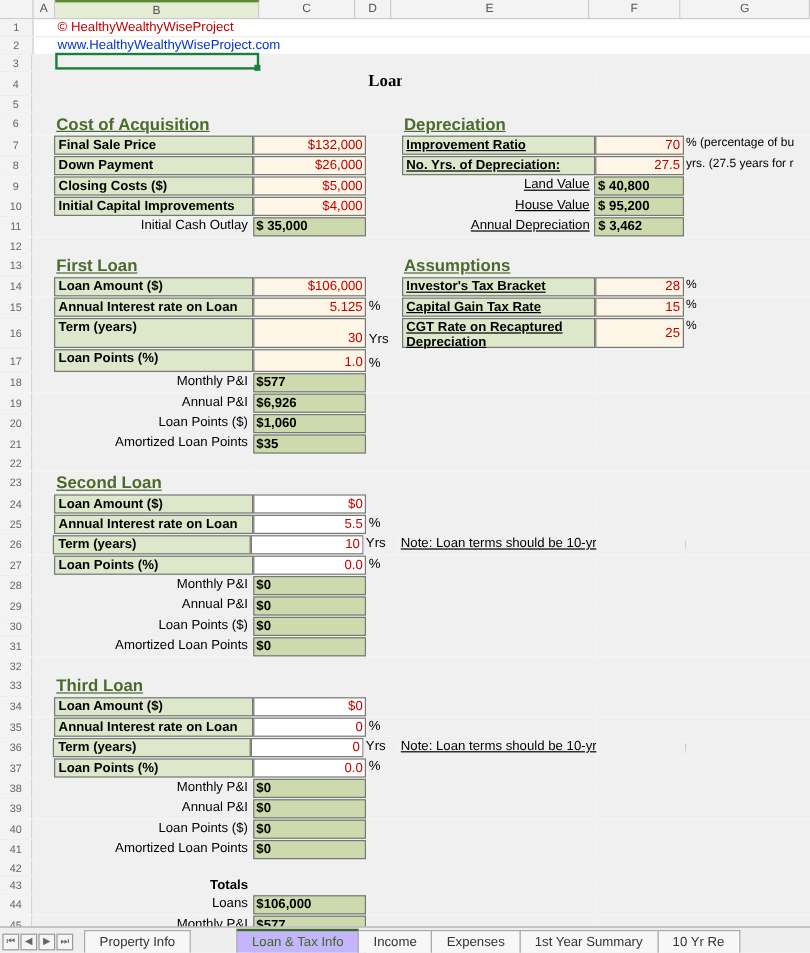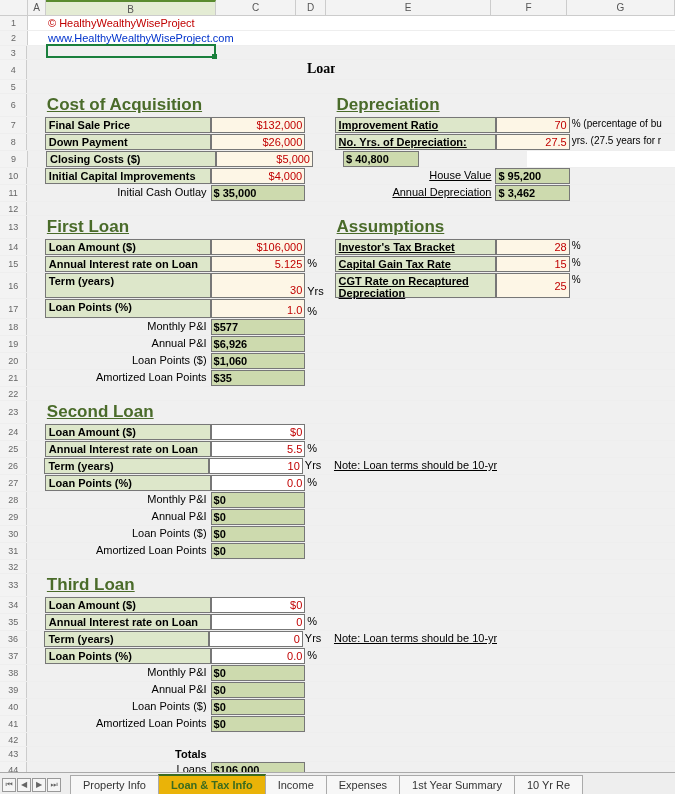--- a/index.html
+++ b/index.html
@@ -27,30 +27,30 @@
 .colG { width: 108px; padding: 1px 2px; font-size: 10px; }
 
 .grey { background: #f0f0f0; }
 .boxed { border: 1px solid #777; }
 .ghead { background: #dde7ca; font-weight: bold; border: 1px solid #777; padding: 1px 3px; }
 .gval { background: #cddaae; font-weight: bold; border: 1px solid #777; padding: 1px 6px 1px 2px; text-align: left; }
 .cream { background: #fdf6e6; }
 .red { color: #c00000; }
 .blue-link { color: #0033cc; }
 .title { font-family: Verdana; font-weight: bold; font-size: 14px; }
-.section-h { font-weight: bold; color: #4a6b2a; text-decoration: underline; font-size: 17px; }
+.section-h { font-weight: bold; color: #4a6b2a; text-decoration: underline; font-size: 14px; }
 .rlabel { text-align: right; padding-right: 4px; }
 .bold { font-weight: bold; }
 .money { font-family: Arial; }
 
 .sheet-tabs { position: absolute; bottom: 0; left: 0; right: 0; height: 22px; background: #eee; border-top: 1px solid #aaa; display: flex; align-items: flex-end; padding-left: 70px; font-size: 11px; }
 .tab-nav { position: absolute; left: 2px; bottom: 2px; display: flex; gap: 1px; }
 .tab-nav span { width: 14px; height: 14px; border: 1px solid #999; background: #f5f5f5; text-align: center; font-size: 8px; line-height: 12px; color: #666; }
 .tab { padding: 3px 12px; background: #f7f7f7; border: 1px solid #aaa; border-bottom: none; margin-right: -1px; position: relative; color: #333; }
-.tab.active { background: #eab308; font-weight: bold; color: #3a6b1f; z-index: 2; border-top: 2px solid #3a6b1f; }
+.tab.active { background: #c4b5fd; font-weight: normal; color: #3a6b1f; z-index: 2; border-top: 2px solid #3a6b1f; margin-left: 39px; }
 
 .selcell { border: 2px solid #1a7f3c; position: absolute; left: 46px; top: 44px; width: 170px; height: 14px; pointer-events: none; z-index: 5; }
 .selhandle { position: absolute; right: -3px; bottom: -3px; width: 5px; height: 5px; background: #1a7f3c; }
 </style>
 </head>
 <body>
 
 <div class="col-headers">
   <div class="ch chR"></div>
   <div class="ch chA">A</div>
@@ -138,20 +138,21 @@
       <div class="colE ghead">No. Yrs. of Depreciation:</div>
       <div class="colF boxed red cream">27.5</div>
       <div class="colG grey">yrs.  (27.5 years for r</div>
     </div>
 <div class="row">
       <div class="rnum">9</div>
       <div class="colA grey"></div>
       <div class="colB ghead">Closing Costs ($)</div>
       <div class="colC boxed red cream">$5,000</div>
       <div class="colD grey"></div>
+      <div class="colE grey rlabel">Land Value</div>
       <div class="colF gval money">$  40,800</div>
       <div class="colG grey"></div>
     </div>
 <div class="row">
       <div class="rnum">10</div>
       <div class="colA grey"></div>
       <div class="colB ghead">Initial Capital Improvements</div>
       <div class="colC boxed red cream">$4,000</div>
       <div class="colD grey"></div>
       <div class="colE grey rlabel">House Value</div>

